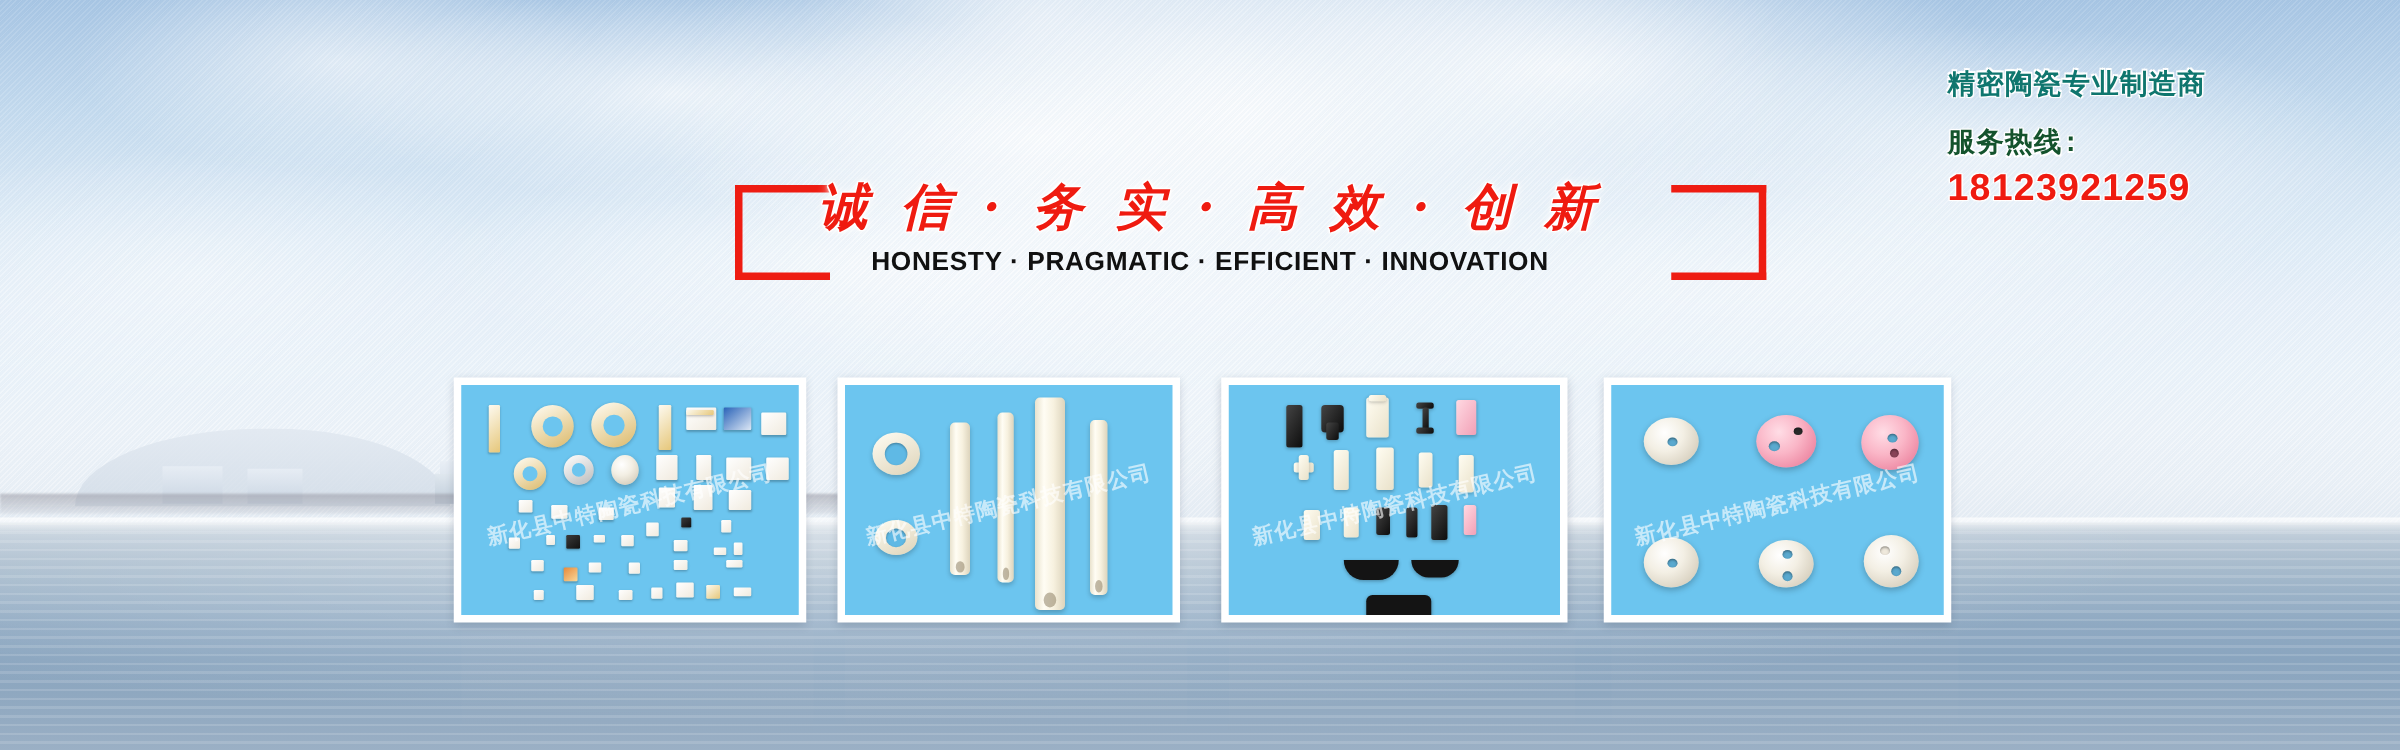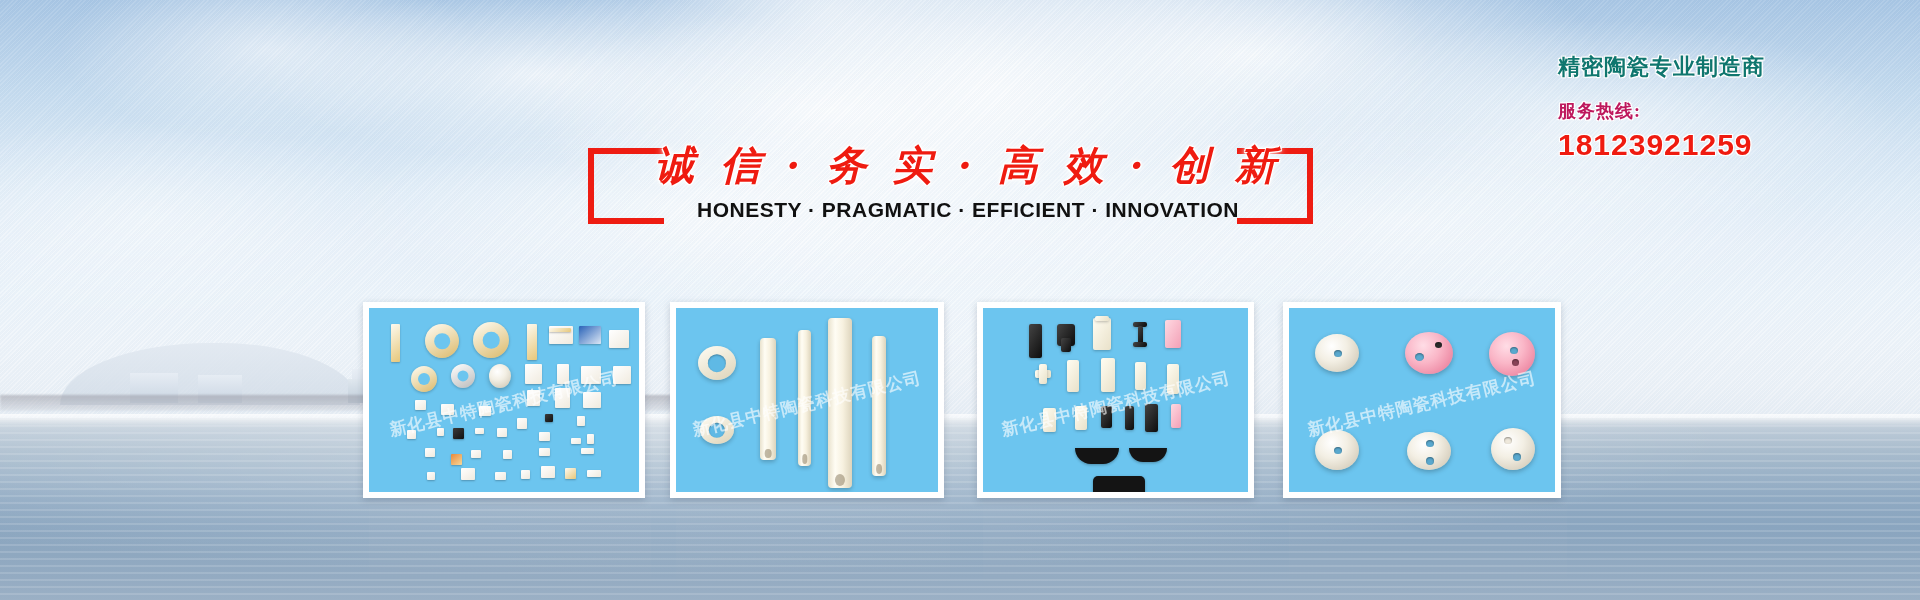--- a/index.html
+++ b/index.html
@@ -108,21 +108,21 @@
     pointer-events:none;
   }
   .shoreline{
     position:absolute; left:0; top:414px; width:1920px; height:12px;
     background:linear-gradient(to bottom, rgba(255,255,255,.75), rgba(255,255,255,0));
     pointer-events:none;
   }
 
   
   .slogan{
-    position:absolute; left:588px; top:140px; width:725px; height:100px;
+    position:absolute; left:588px; top:140px; width:825px; height:100px;
   }
   .bracket{
     position:absolute; width:76px; height:76px;
     border:6px solid #ee1c12;
   }
   .bracket-left{  left:0;   top:8px; border-right:none; }
   .bracket-right{ right:0;  top:8px; border-left:none; }
 
   .slogan-cn{
     position:absolute; left:0; top:-2px; width:760px;
@@ -152,23 +152,23 @@
   }
   .contact-title{
     font-family:"DejaVu Sans", sans-serif;
     font-size:22px; font-weight:bold;
     color:#0f766e; letter-spacing:1px;
     text-shadow:0 0 3px #fff, 1px 1px 0 #fff, -1px -1px 0 #fff, 1px -1px 0 #fff, -1px 1px 0 #fff;
     white-space:nowrap;
   }
   .contact-label{
     margin-top:17px;
-    font-family:Liberation Serif, serif;
-    font-size:18px; font-weight:bold;
-    color:#be185d; letter-spacing:1px;
+    font-family:Liberation Mono, monospace;
+    font-size:22px; font-weight:bold;
+    color:#14532d; letter-spacing:1px;
     text-shadow:0 0 3px #fff, 1px 1px 0 #fff, -1px -1px 0 #fff, 1px -1px 0 #fff, -1px 1px 0 #fff;
     white-space:nowrap;
   }
   .contact-phone{
     margin-top:5px;
     font-family:"Liberation Sans", sans-serif;
     font-size:30px; font-weight:bold;
     color:#ef1b10; letter-spacing:1px;
     text-shadow:0 0 3px #fff, 1px 1px 0 #fff, -1px -1px 0 #fff, 1px -1px 0 #fff, -1px 1px 0 #fff;
     white-space:nowrap;

